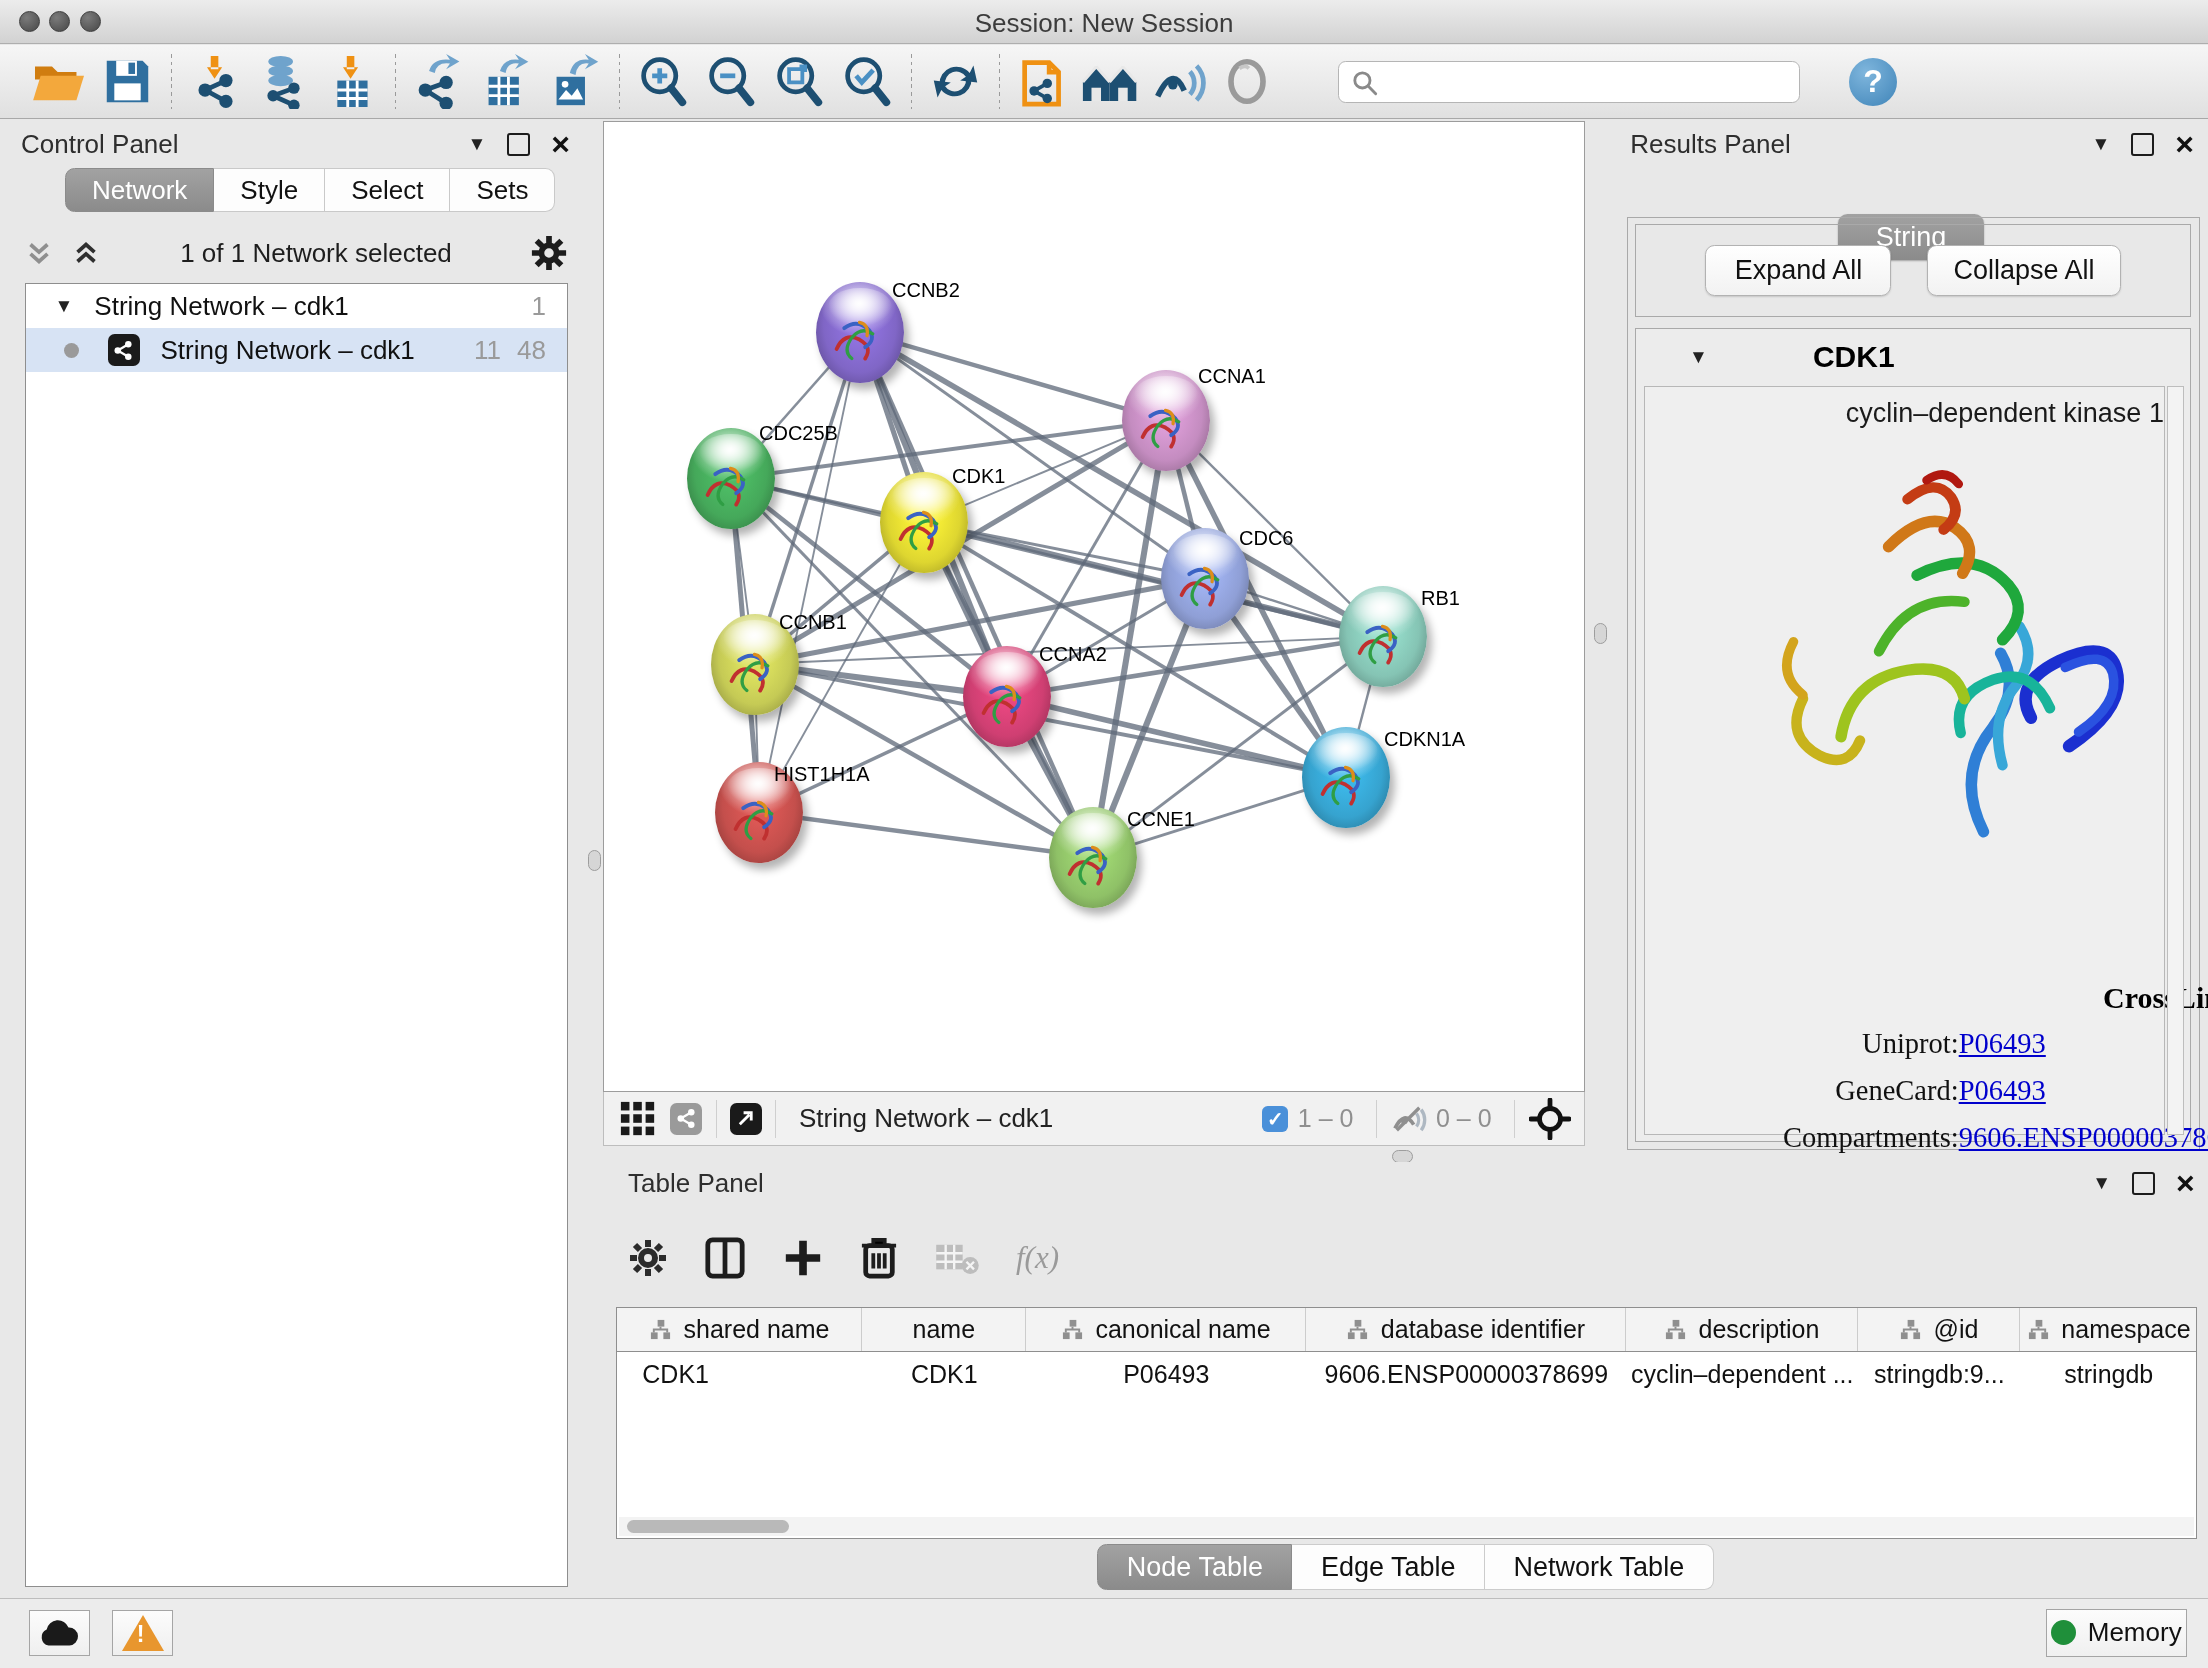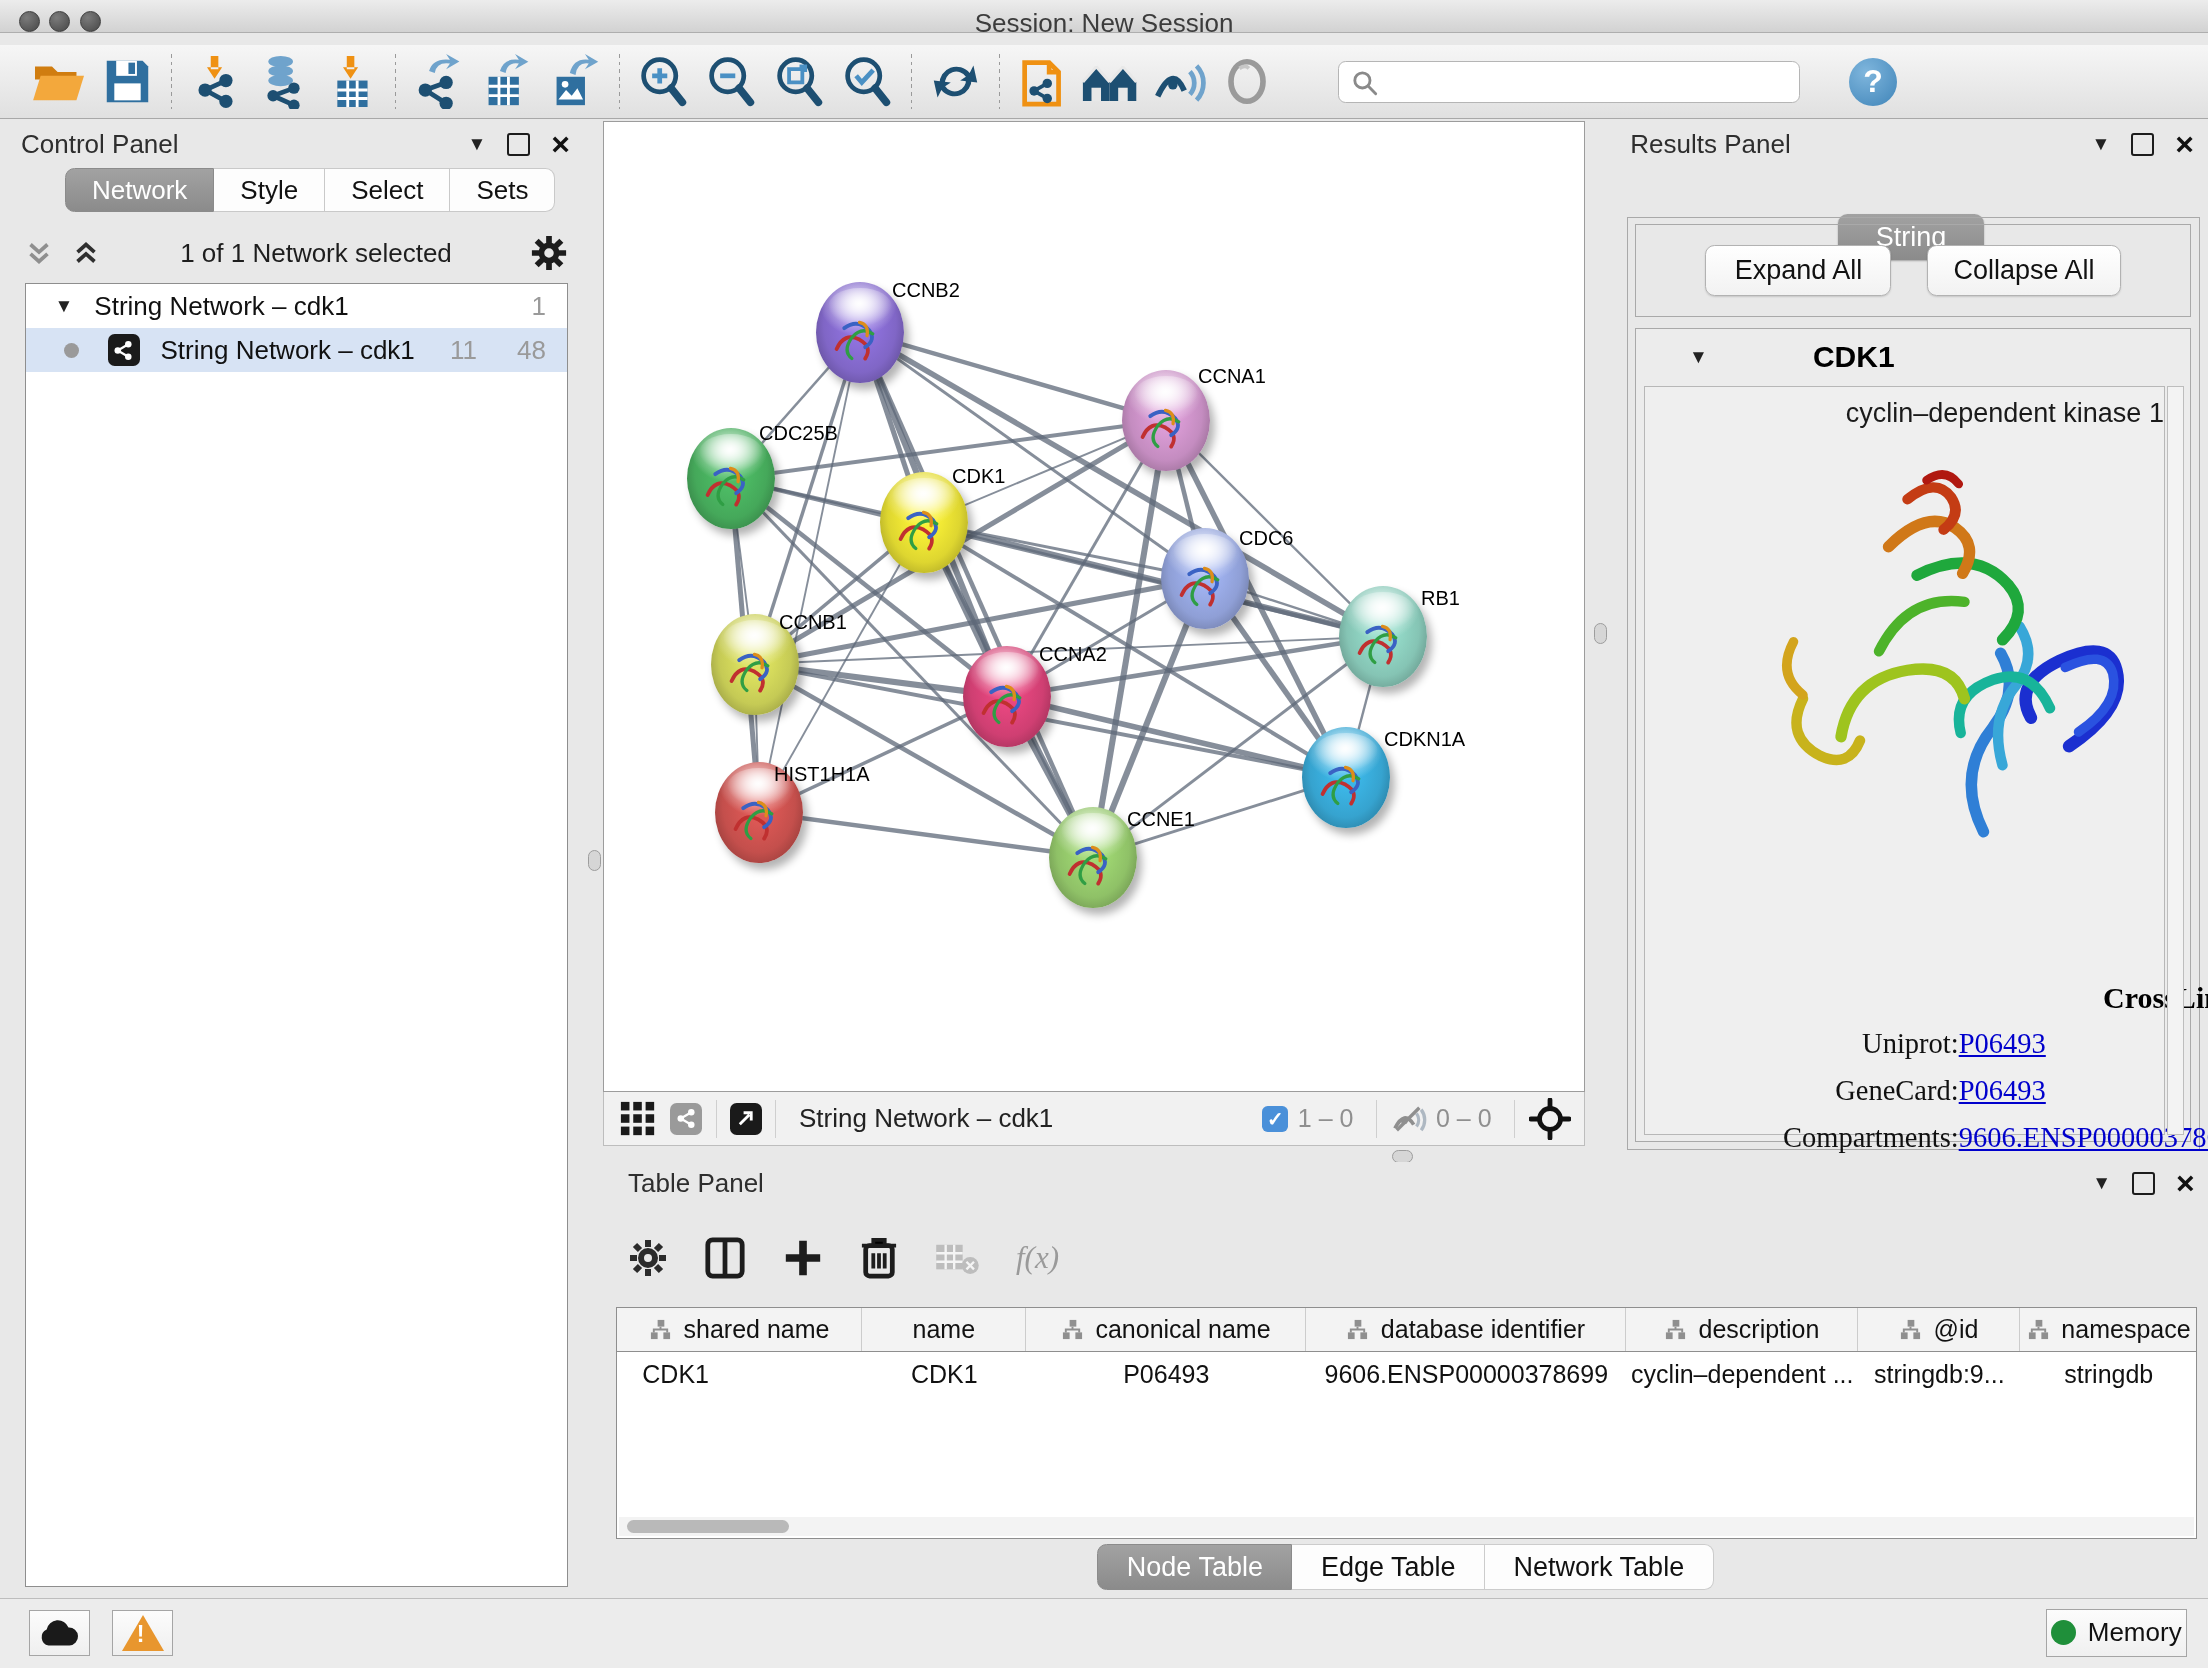--- a/index.html
+++ b/index.html
@@ -1,20 +1,20 @@
 <!DOCTYPE html>
 <html style="font-size:15px"><head>
 <meta charset="utf-8">
 <style>
   * { margin:0; padding:0; box-sizing:border-box; }
   html,body { width:2208px; height:1668px; background:#e4e4e4; font-family:"Liberation Sans",sans-serif; overflow:hidden; }
   #root { position:relative; width:2208px; height:1668px; background:#e8e8e8; }
 
   
-  .titlebar { position:absolute; left:0; top:0; width:2208px; height:33px;
+  .titlebar { position:absolute; left:0; top:0; width:2208px; height:44px;
     background:linear-gradient(#ececec,#d2d2d2); border-bottom:1px solid #aeaeae; }
   .tl-btn { position:absolute; top:11.4px; width:21px; height:21px; border-radius:50%;
     background:radial-gradient(circle at 35% 30%,#7b7b7b,#474747); border:1px solid #3c3c3c; }
   .win-title { position:absolute; top:7.6px; left:0; width:100%; text-align:center;
     font-size:26px; color:#3c3c3c; }
 
   
   .toolbar { position:absolute; left:0; top:45px; width:2208px; height:74px;
     background:linear-gradient(#f6f6f6,#e0e0e0); border-bottom:1px solid #a8a8a8;
     display:flex; align-items:center; }
@@ -339,21 +339,21 @@
         <span style="width:15px;height:15px;border-radius:50%;background:#9a9a9a;margin:0 28.5px 0 38px"></span>
         <span class="sharebox">
           <svg width="21" height="21" viewBox="0 0 22 22">
               <circle cx="5" cy="11" r="3.4" fill="#fff"></circle>
               <circle cx="16" cy="4.5" r="3.4" fill="#fff"></circle>
               <circle cx="16" cy="17.5" r="3.4" fill="#fff"></circle>
               <path d="M5 11 L16 4.5 M5 11 L16 17.5" stroke="#fff" stroke-width="2.4"></path>
             </svg>
         </span>
         <span style="flex:1;margin-left:21px">String Network – cdk1</span>
-        <span class="cnt" style="margin-right:40px">11</span>
+        <span class="cnt" style="margin-right:16px">11</span>
         <span class="cnt" style="margin-right:21px">48</span>
       </div>
     </div>
   </div>
   <div class="splitdot" style="left:588px; top:850px"></div>
 
   <div class="canvas" id="canvas">
     <svg class="edges" id="edges-svg" width="980" height="969" viewBox="0 0 1030 1019">
         <line x1="269" y1="221" x2="591" y2="314" stroke="#5d6878" stroke-width="4.75" stroke-opacity="0.75"></line>
         <line x1="269" y1="221" x2="133" y2="375" stroke="#5d6878" stroke-width="2.55" stroke-opacity="0.75"></line>

